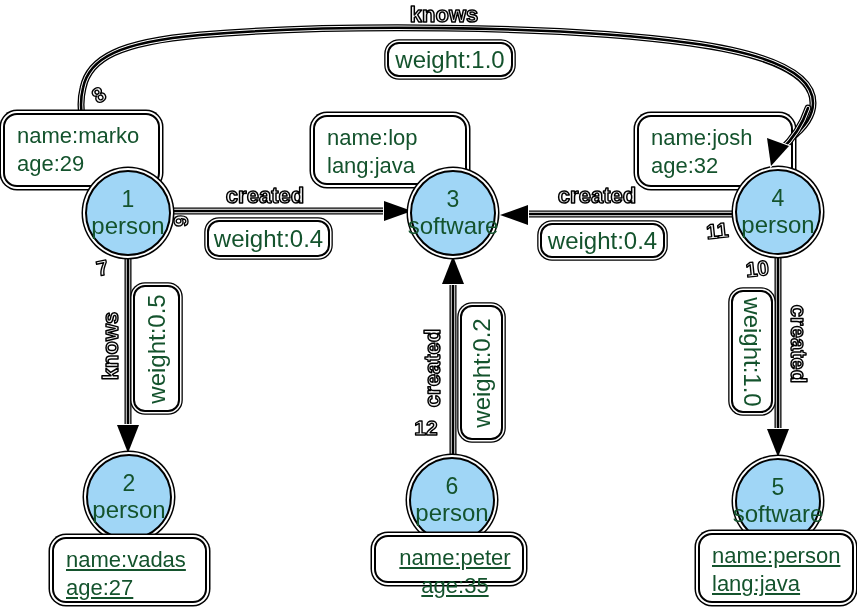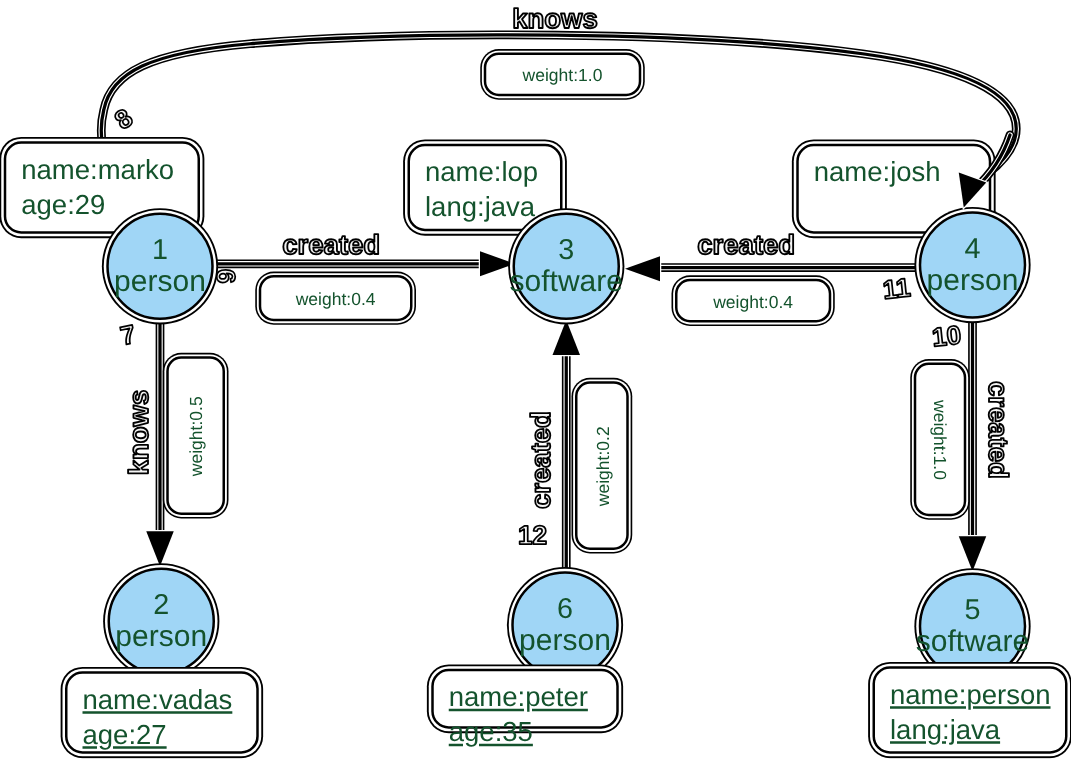--- a/index.html
+++ b/index.html
@@ -31,21 +31,21 @@
   .pbox{
     position:absolute;background:#fff;border:2.5px solid #000;border-radius:14px;
     box-shadow:0 0 0 2px #fff,0 0 0 3.5px #000;
     padding:7px 0 0 12px;font-size:22px;line-height:28px;z-index:2;
   }
   .pbox.front{z-index:5;text-decoration:underline;}
   .wbox{
     position:absolute;background:#fff;border:2px solid #000;border-radius:12px;
     box-shadow:0 0 0 1.5px #fff,0 0 0 2.8px #000;
     display:flex;align-items:center;justify-content:center;
-    font-size:14px;z-index:3;white-space:nowrap;
+    font-size:24px;z-index:3;white-space:nowrap;
   }
   .vtextccw{transform:rotate(-90deg);white-space:nowrap;}
   .vtextcw{transform:rotate(90deg);white-space:nowrap;}
 </style>
 </head>
 <body>
 
 <div id="stage">
 
   <svg class="svg-under" width="857" height="607" viewBox="0 0 857 607">
@@ -103,26 +103,27 @@
     <text class="enum" transform="translate(104,275) rotate(-12)">7</text>
     <text class="enum" transform="translate(718,238) rotate(-6)">11</text>
     <text class="enum" transform="translate(758,276) rotate(-6)">10</text>
     <text class="enum" transform="translate(426,435)">12</text>
   </svg>
 
   <div class="pbox" style="left:3px;top:113px;width:157px;height:74px;">
     <div>name:marko</div>
     <div>age:29</div>
   </div>
-  <div class="pbox" style="left:326px;top:115px;width:124px;height:70px;">
+  <div class="pbox" style="left:313px;top:115px;width:154px;height:70px;">
     <div>name:lop</div>
     <div>lang:java</div>
   </div>
   <div class="pbox" style="left:637px;top:115px;width:156px;height:72px;">
     <div>name:josh</div>
+    <div>age:32</div>
   </div>
 
   <div class="wbox" style="left:387px;top:42px;width:126px;height:35px;">
     <span>weight:1.0</span>
   </div>
   <div class="wbox" style="left:207px;top:220px;width:123px;height:37px;">
     <span>weight:0.4</span>
   </div>
   <div class="wbox" style="left:540px;top:223px;width:125px;height:35px;">
     <span>weight:0.4</span>
@@ -159,21 +160,21 @@
   </div>
   <div class="node" style="left:735px;top:458px;">
     <div class="nid">5</div>
     <div class="ntype">software</div>
   </div>
 
   <div class="pbox front" style="left:52px;top:537px;width:155px;height:66px;">
     <div>name:vadas</div>
     <div>age:27</div>
   </div>
-  <div class="pbox front" style="left:345px;top:535px;width:150px;height:48px;">
+  <div class="pbox front" style="left:374px;top:535px;width:150px;height:48px;text-align:center;">
     <div>name:peter</div>
     <div>age:35</div>
   </div>
   <div class="pbox front" style="left:698px;top:533px;width:156px;height:70px;">
     <div>name:person</div>
     <div>lang:java</div>
   </div>
 
   <svg class="svg-over" width="857" height="607" viewBox="0 0 857 607">
     <g>

